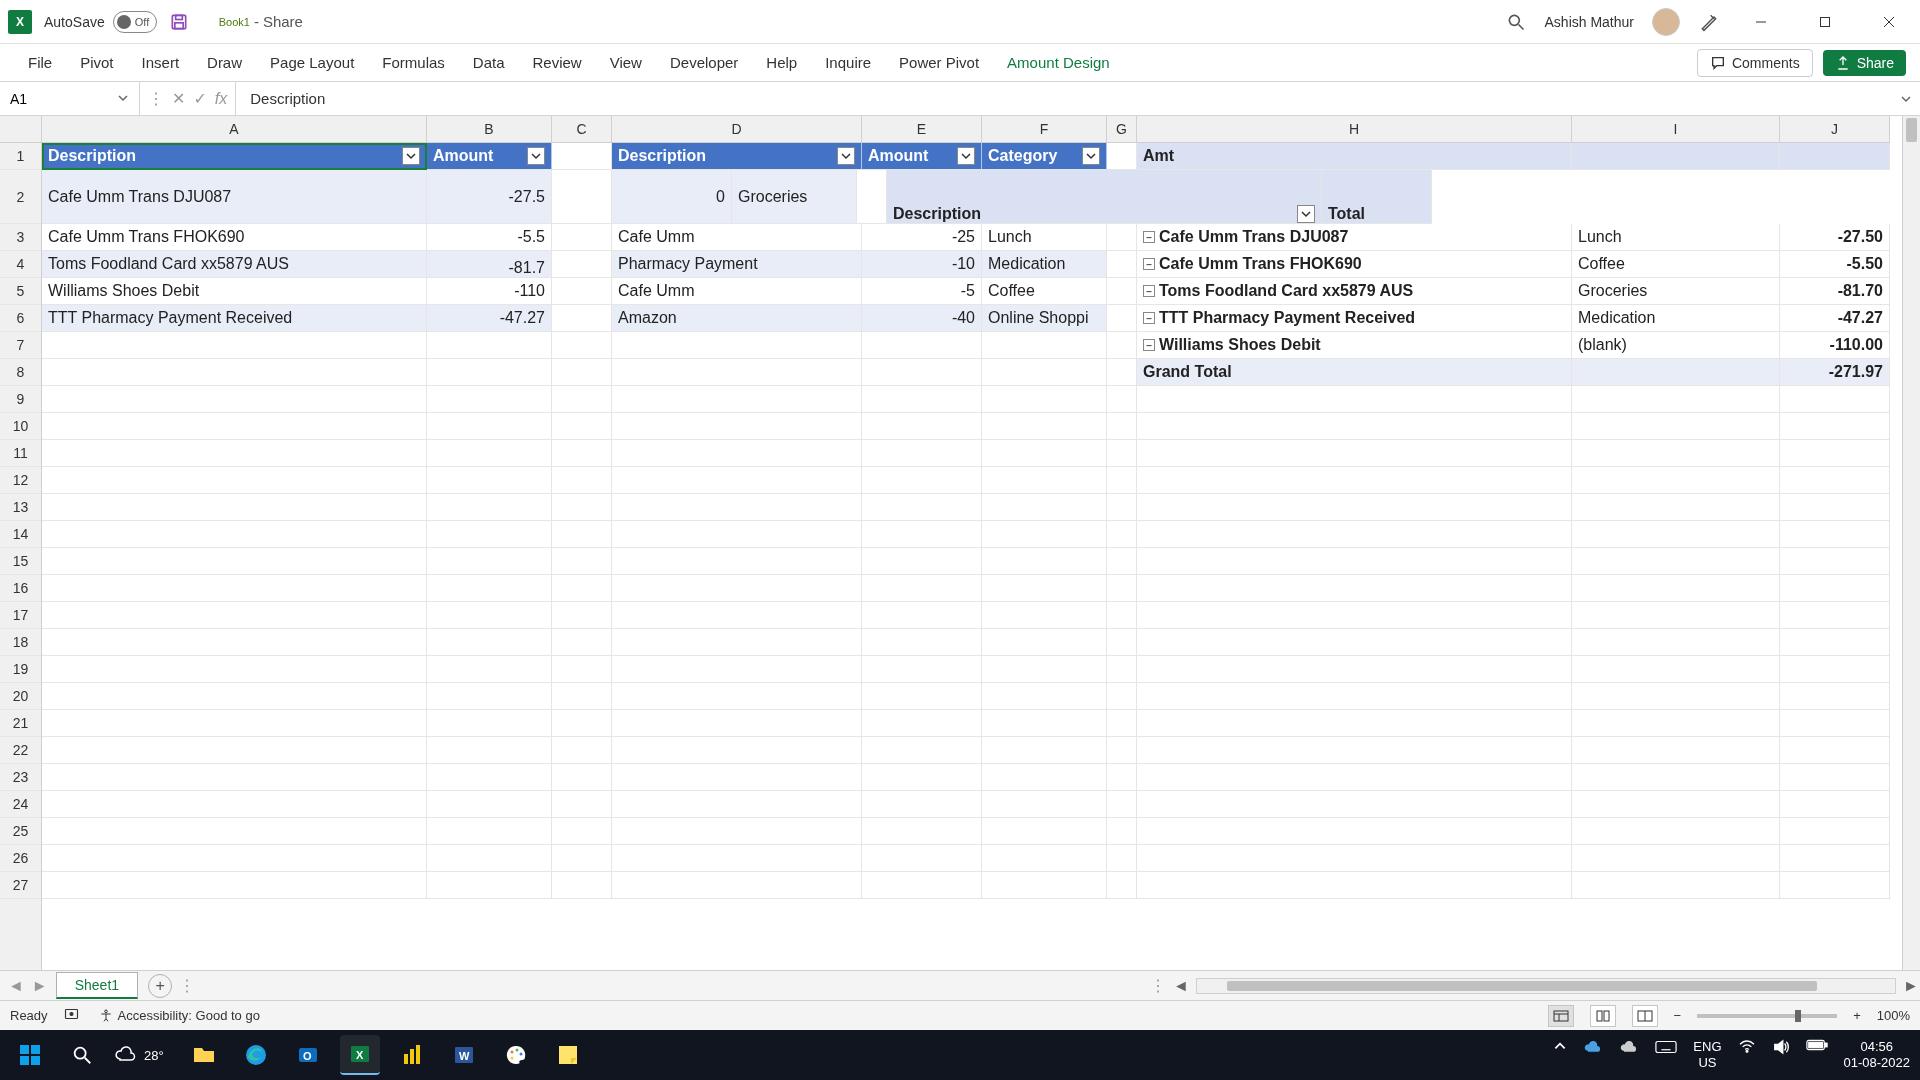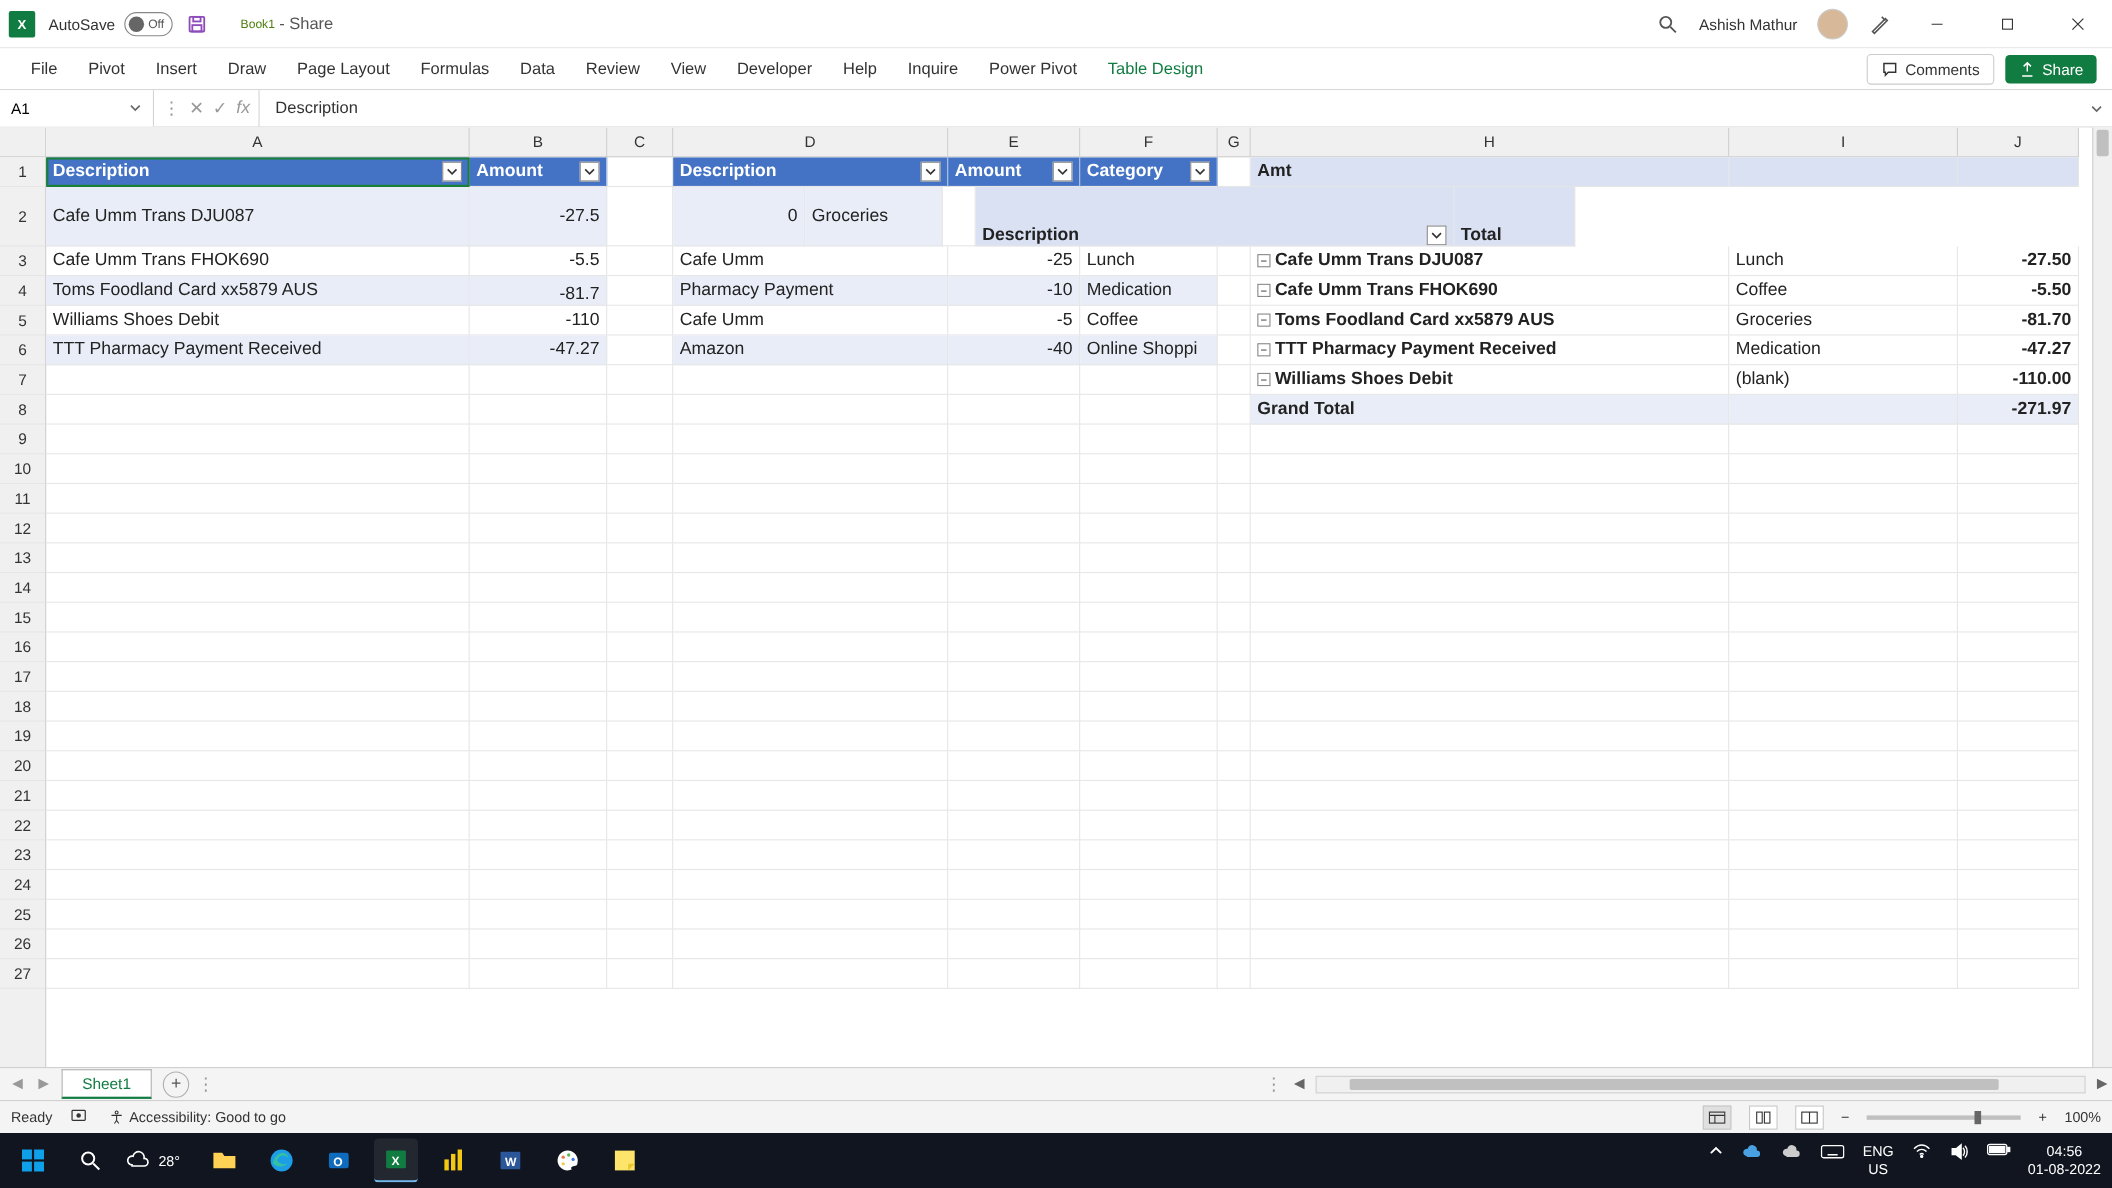--- a/index.html
+++ b/index.html
@@ -155,21 +155,21 @@
       <div class="ribbon-tab">Draw</div>
       <div class="ribbon-tab">Page Layout</div>
       <div class="ribbon-tab">Formulas</div>
       <div class="ribbon-tab">Data</div>
       <div class="ribbon-tab">Review</div>
       <div class="ribbon-tab">View</div>
       <div class="ribbon-tab">Developer</div>
       <div class="ribbon-tab">Help</div>
       <div class="ribbon-tab">Inquire</div>
       <div class="ribbon-tab">Power Pivot</div>
-      <div class="ribbon-tab context">Table Design</div>
+      <div class="ribbon-tab context">Amount Design</div>
     </div>
   <div class="ribbon-spacer"></div>
   <div class="comments-btn">
     <svg width="16" height="16" viewBox="0 0 24 24" fill="none" stroke="currentColor" stroke-width="2">
         <path d="M4 4h16v12H10l-4 4v-4H4z"></path>
       </svg>
     <span>Comments</span>
   </div>
   <div class="share-btn">
     <svg width="16" height="16" viewBox="0 0 24 24" fill="none" stroke="currentColor" stroke-width="2">

